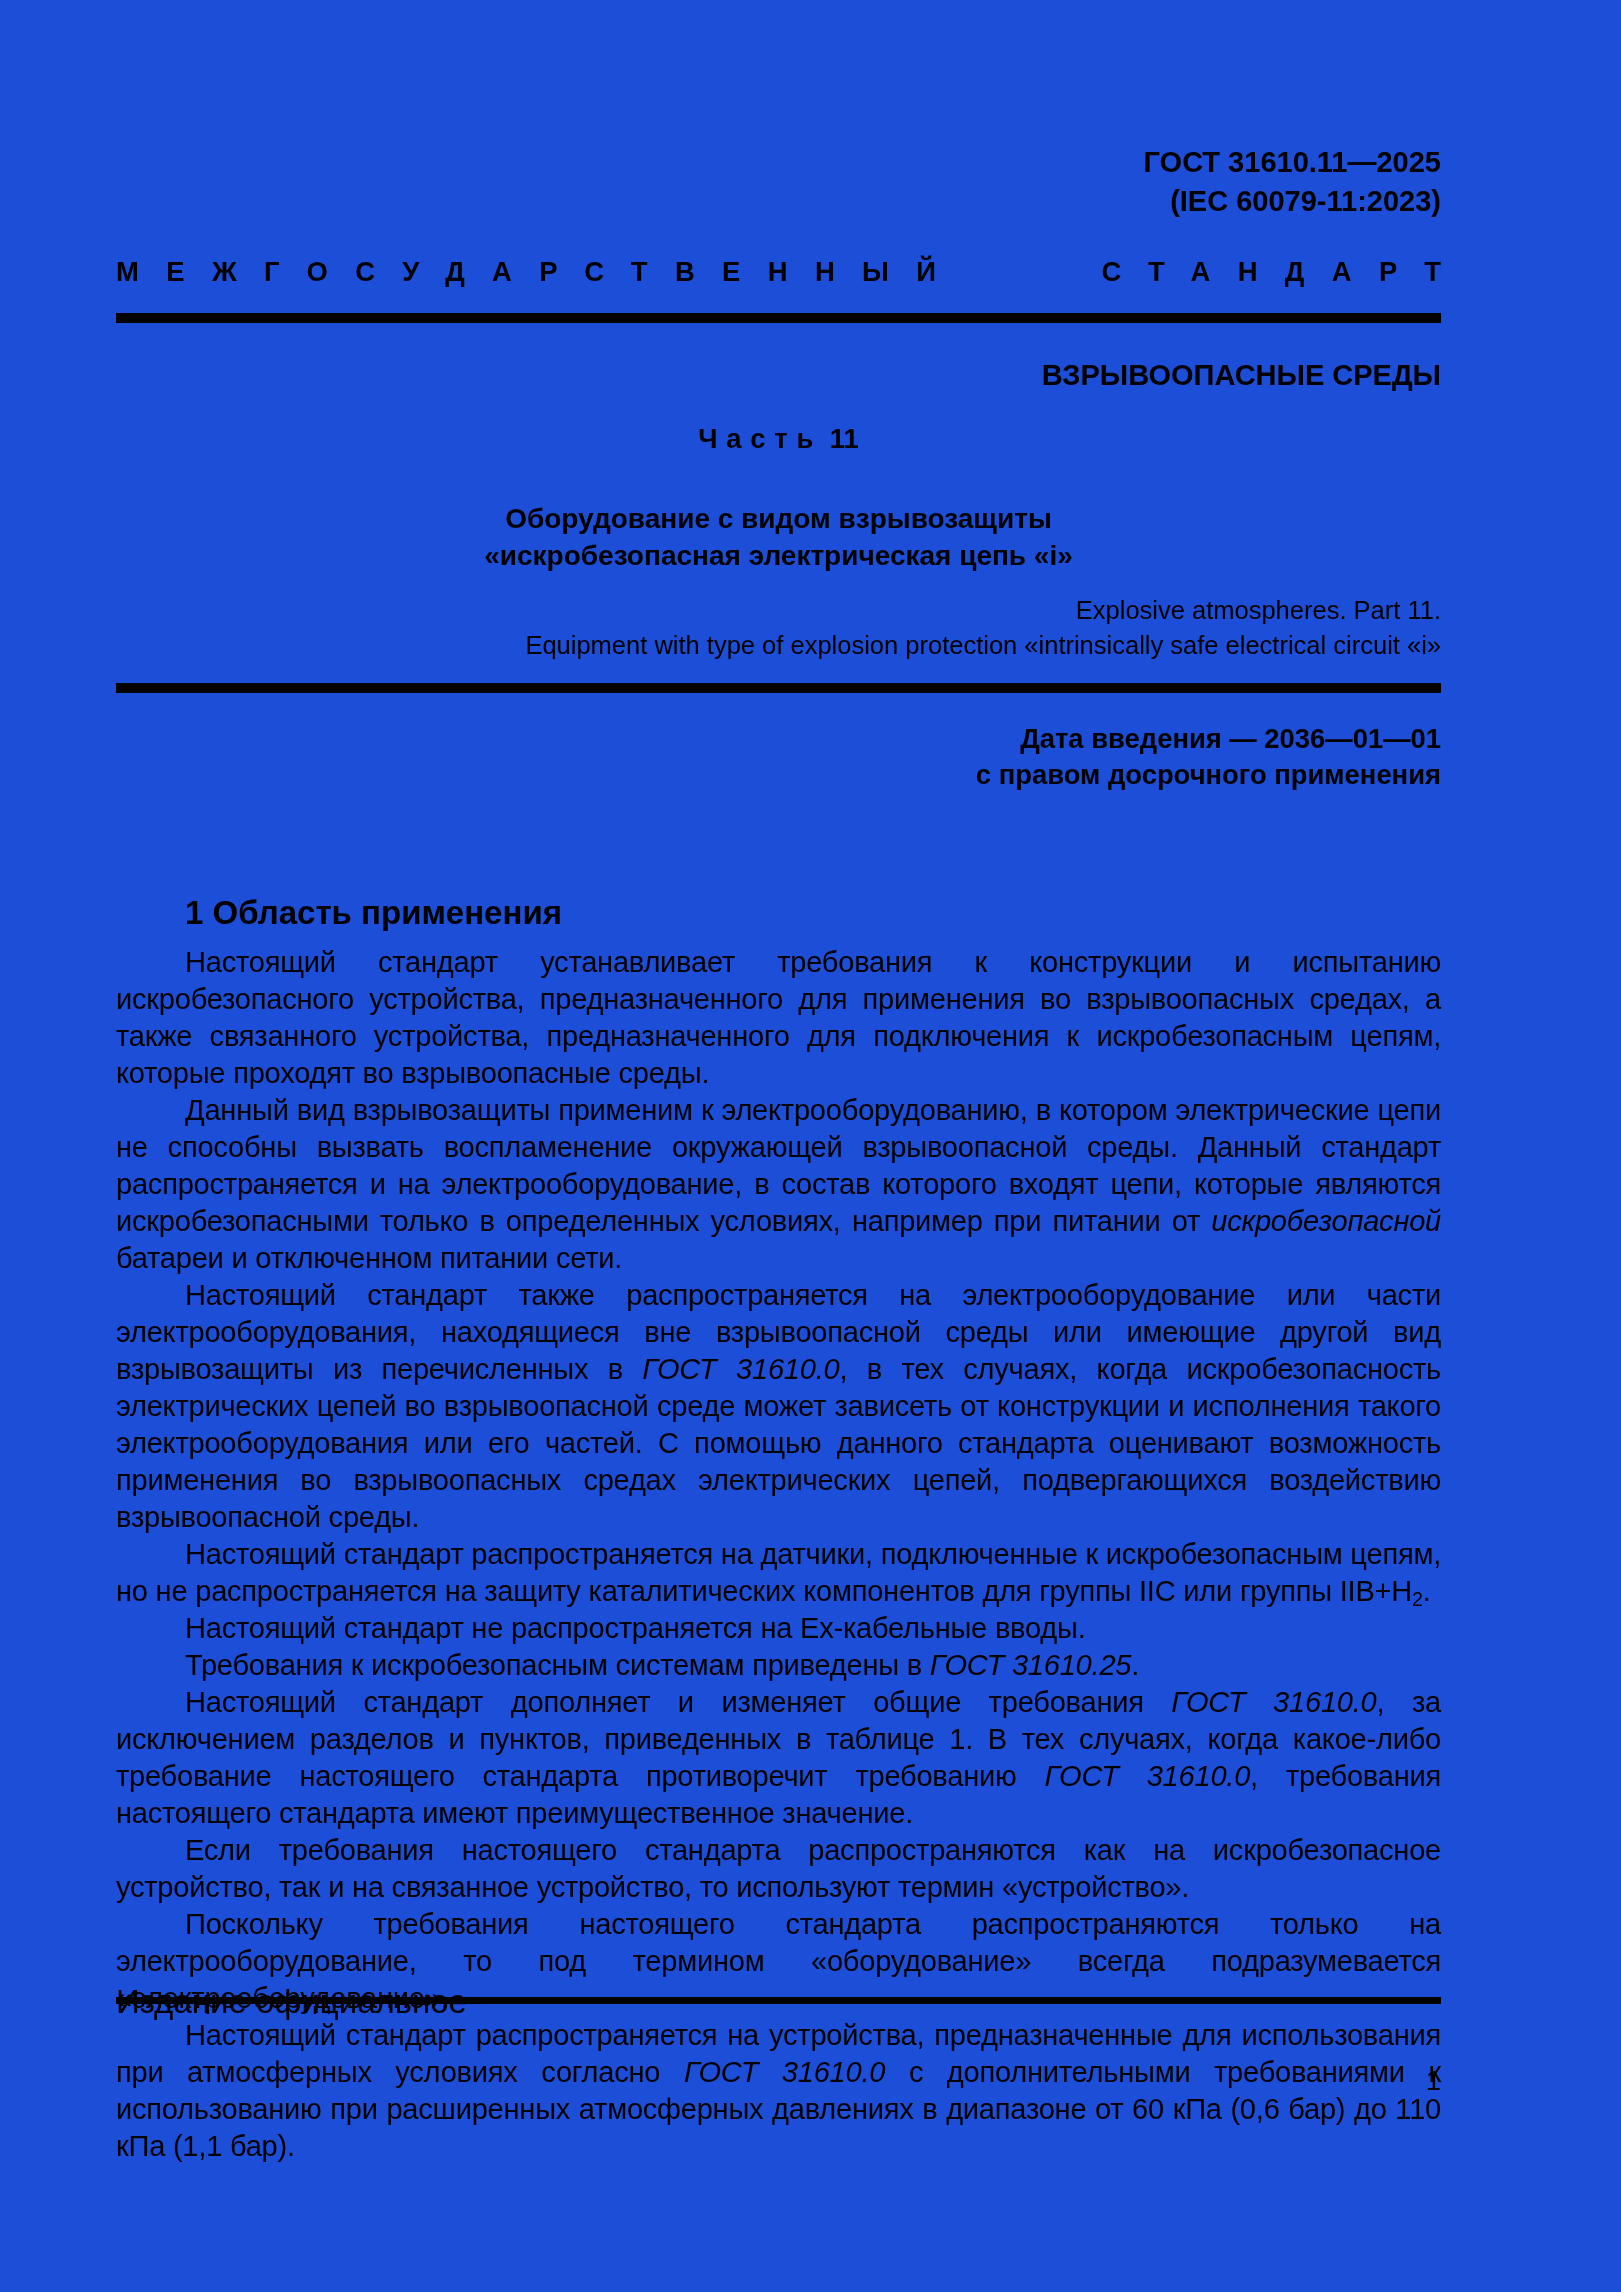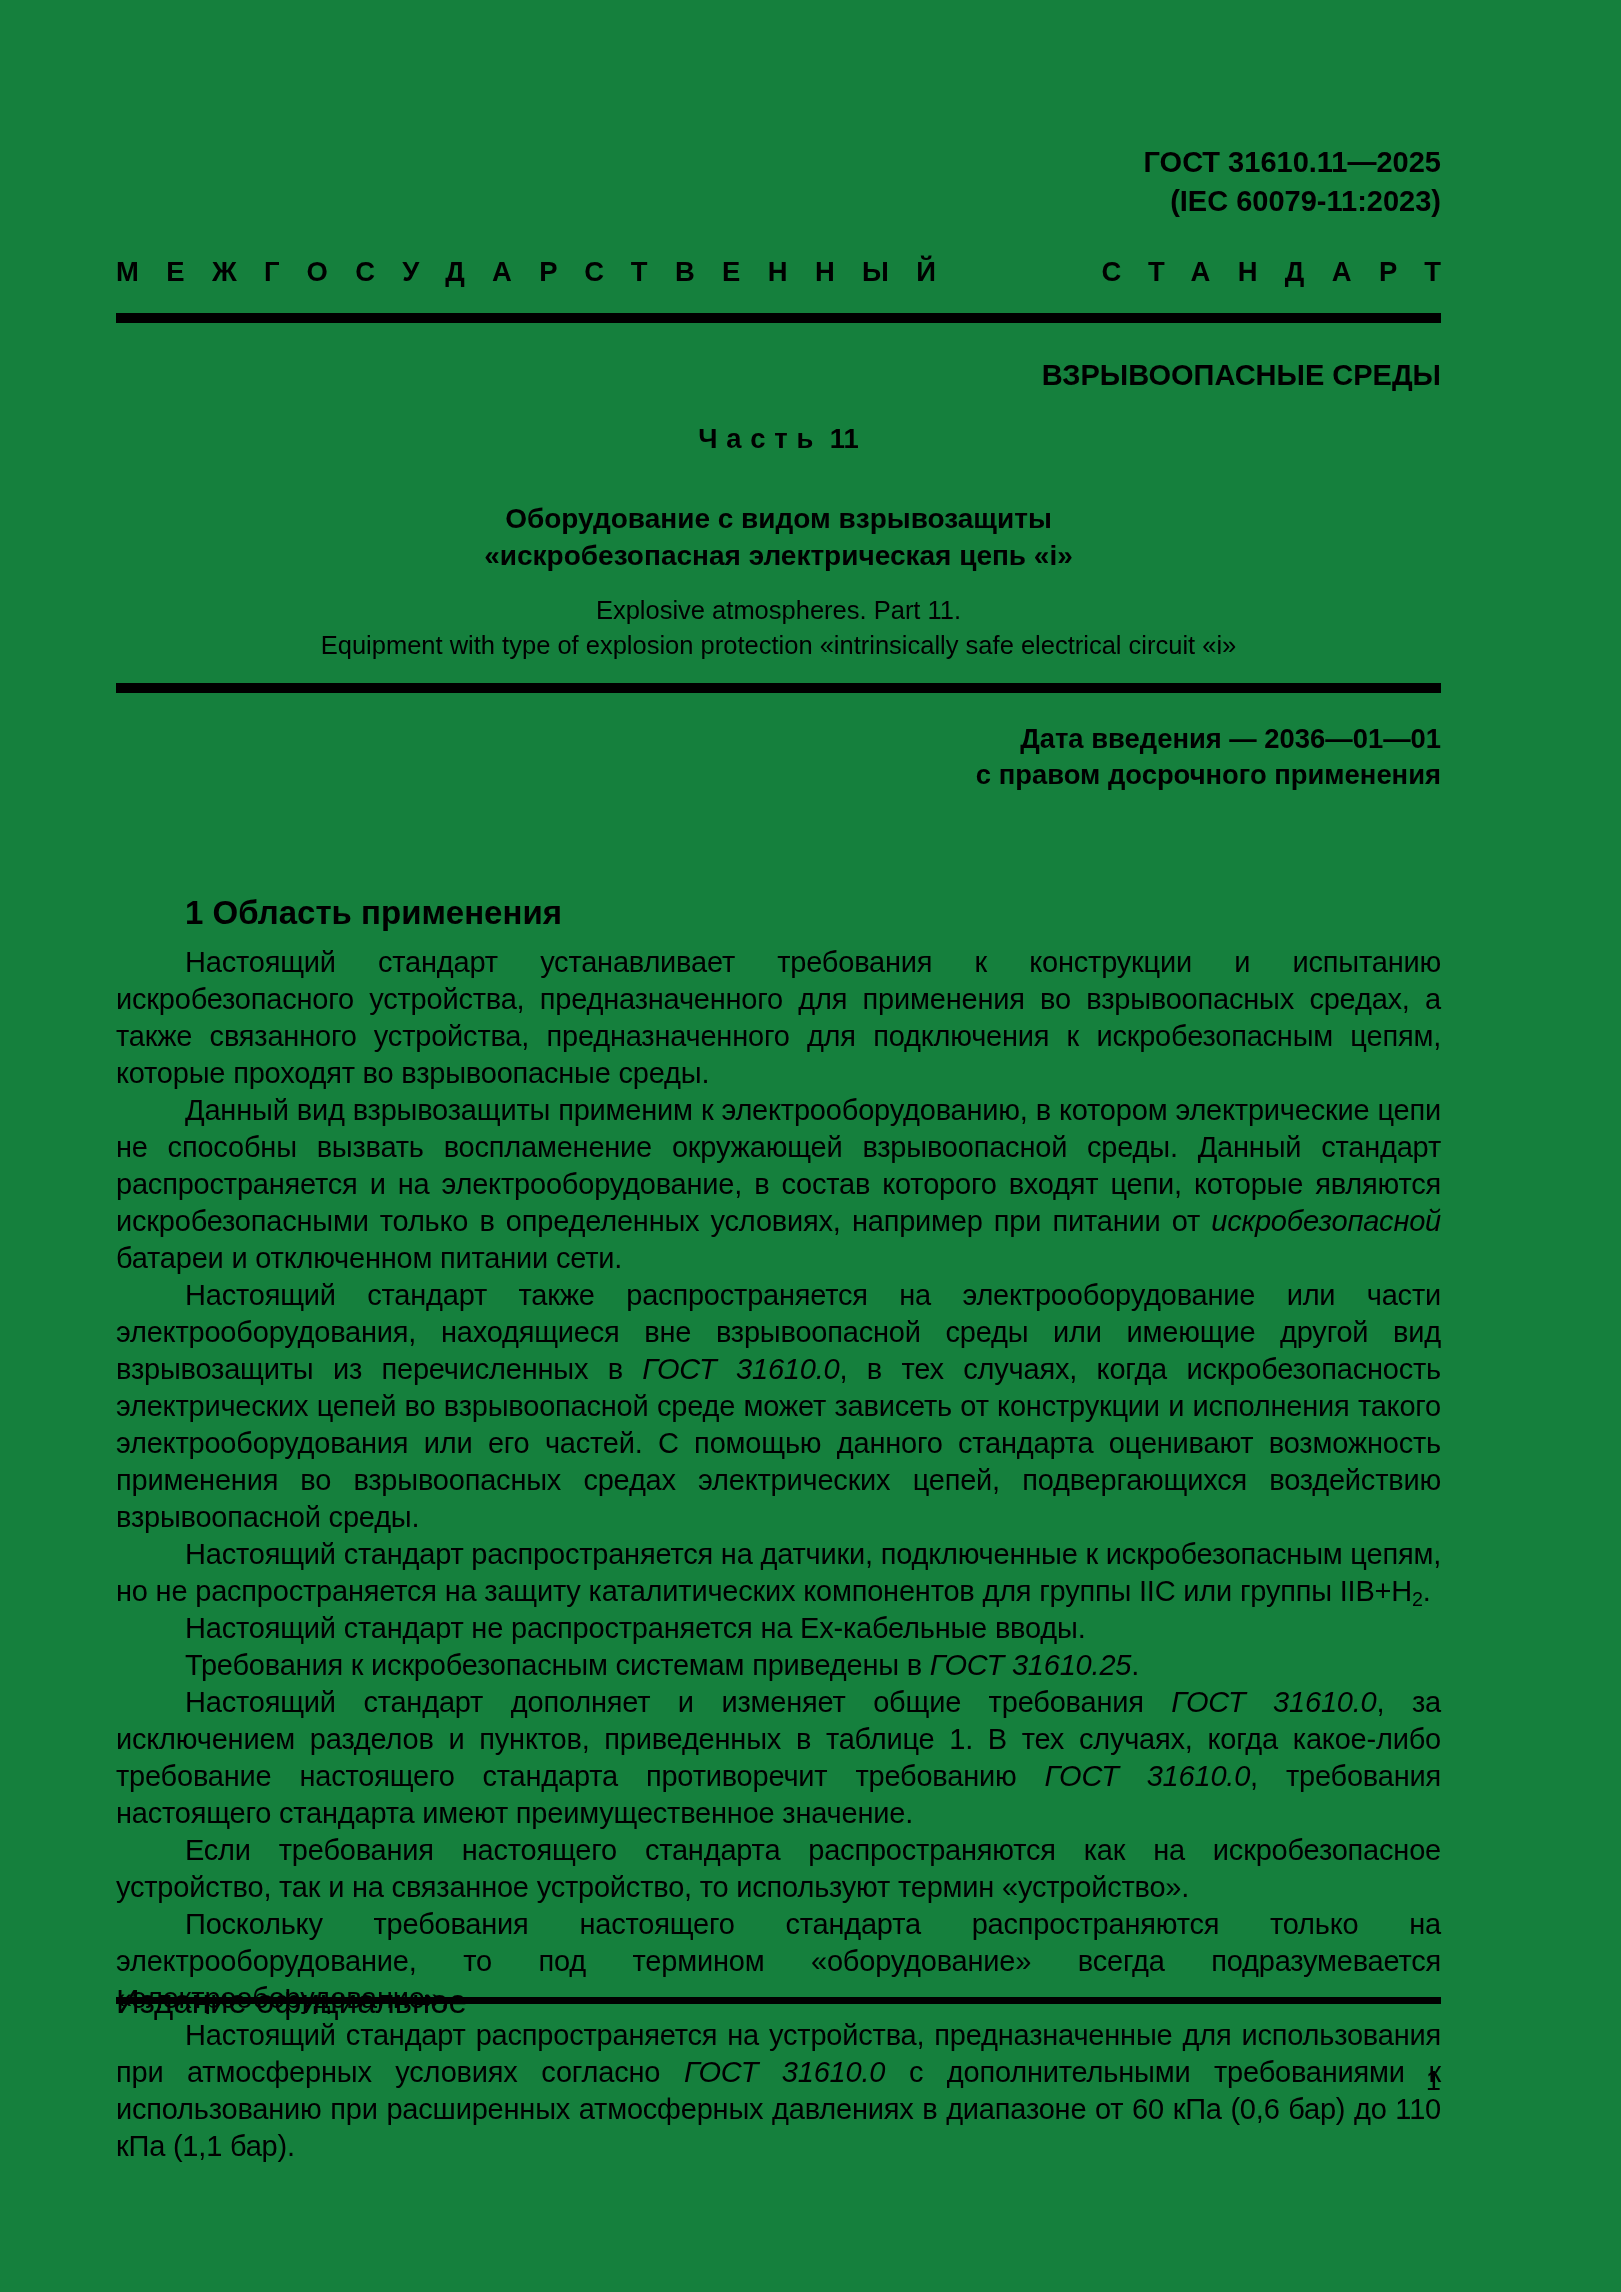--- a/index.html
+++ b/index.html
@@ -4,21 +4,21 @@
 <style>
   html, body {
     margin: 0;
     padding: 0;
     background: #ffffff;
   }
   .page {
     position: relative;
     width: 1621px;
     height: 2293px;
-    background: #15803d;
+    background: #1d4ed8;
     color: #000000;
     font-family: "Liberation Sans", sans-serif;
     box-sizing: border-box;
     padding-left: 116px;
     padding-right: 180px;
     overflow: hidden;
   }
   .doc-header {
     padding-top: 143px;
     text-align: right;
@@ -62,21 +62,21 @@
   .part-label .spaced { letter-spacing: 8.8px; }
   .subtitle {
     margin-top: 45px;
     text-align: center;
     font-size: 28px;
     font-weight: 700;
     line-height: 37px;
   }
   .title-en {
     margin-top: 18.6px;
-    text-align: center;
+    text-align: right;
     font-size: 25.5px;
     font-weight: 400;
     line-height: 35px;
   }
   .date-block {
     margin-top: 27.4px;
     text-align: right;
     font-weight: 700;
     font-size: 27.4px;
     line-height: 36px;

